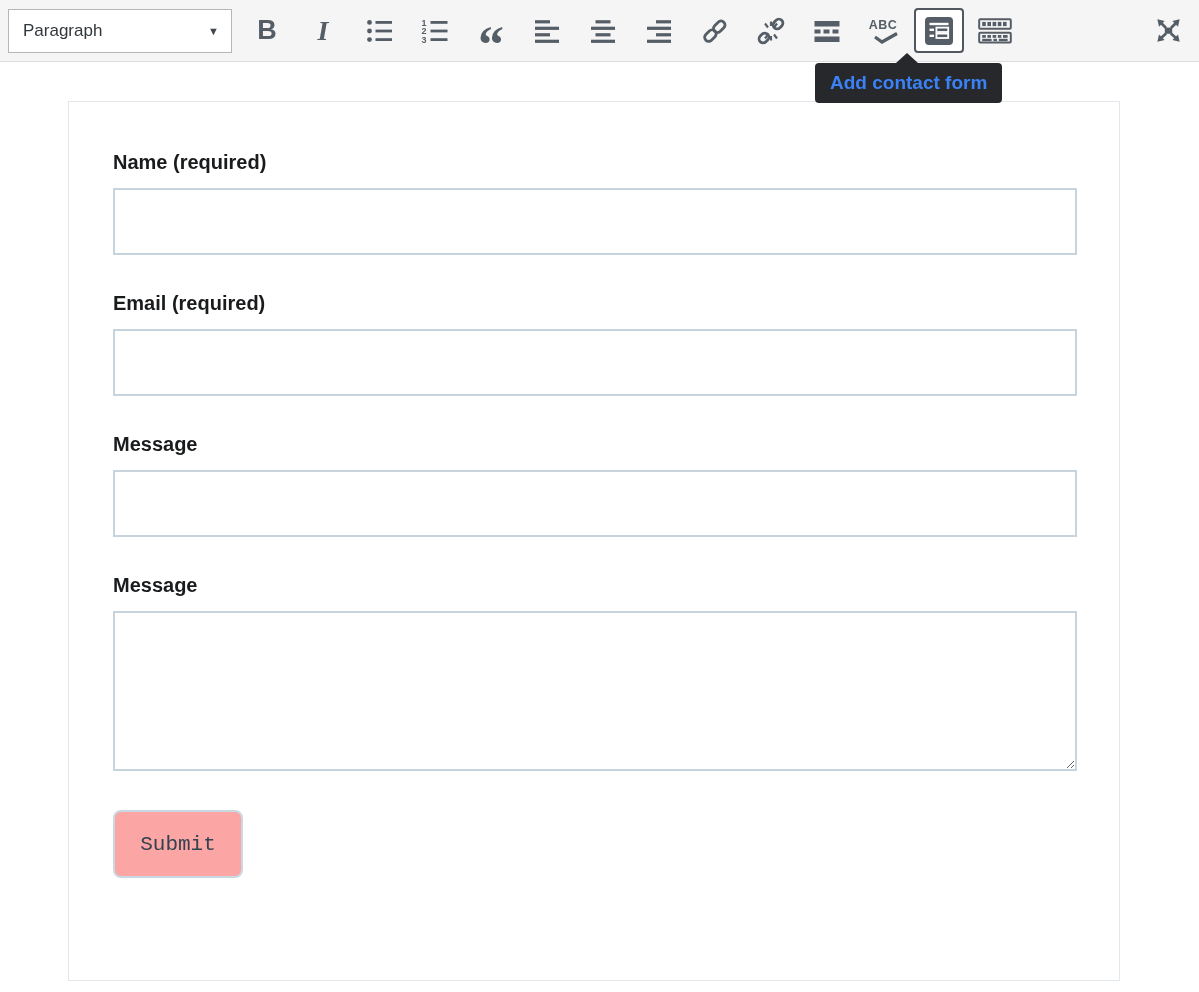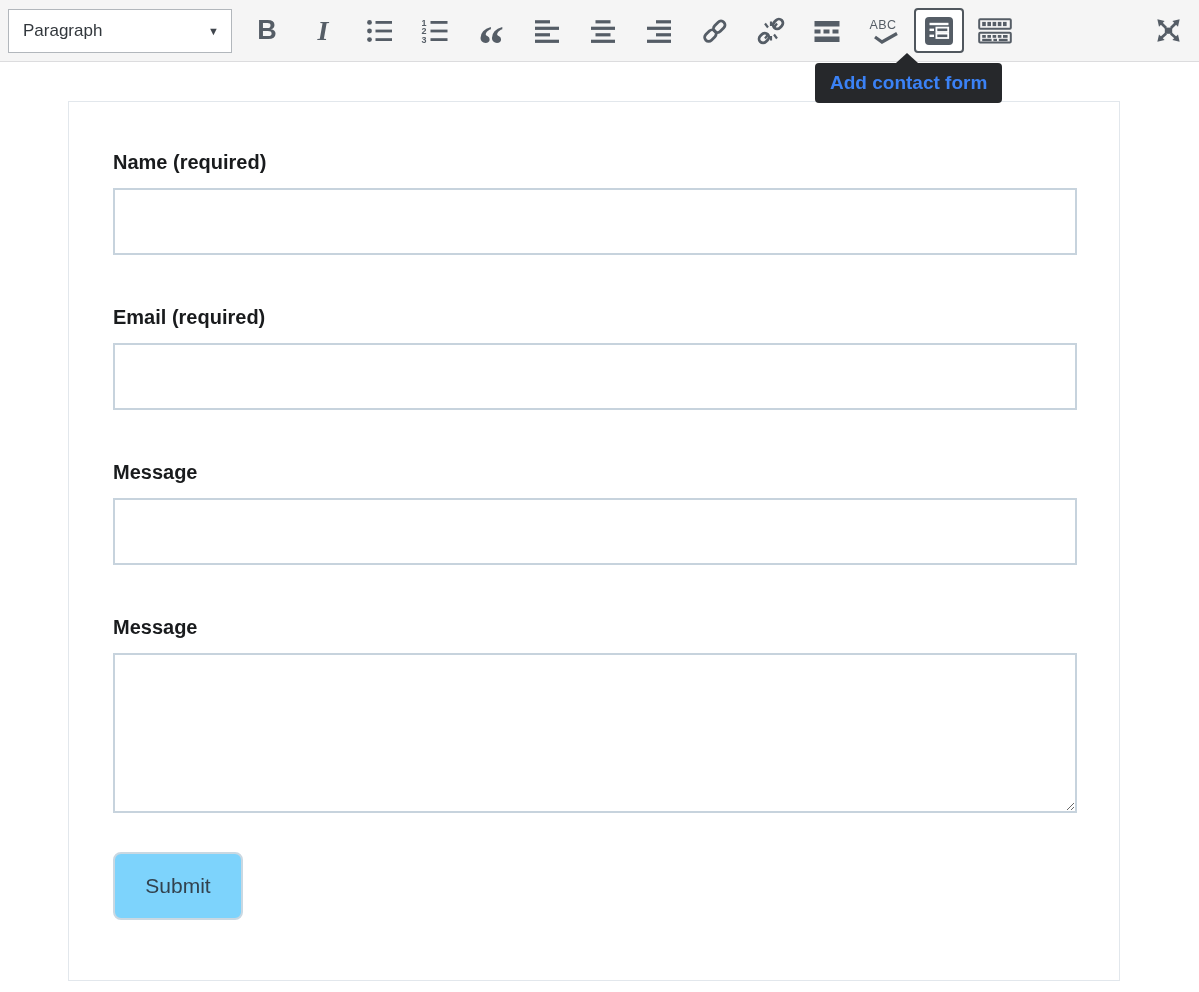--- a/index.html
+++ b/index.html
@@ -21,46 +21,46 @@
   .tb-btn svg { display:block; }
   .tb-btn.active { width:50px; height:45px; margin:0 3px; background:#fff;
     border:2px solid #50575e; border-radius:4px; }
   .tb-btn.fullscreen { margin-left:auto; margin-right:3px; }
   .glyph-b { font-weight:bold; font-size:27px; color:#555d66; }
   .glyph-i { font-family:"Liberation Serif","DejaVu Serif",serif; font-style:italic;
     font-weight:bold; font-size:28px; color:#555d66; }
   .glyph-q { font-family:"Liberation Serif","DejaVu Serif",serif; font-weight:bold;
     font-size:52px; line-height:1; color:#555d66; transform:translateY(14px); }
   .abc-wrap { display:flex; flex-direction:column; align-items:center; }
-  .abc-txt { font-size:12.5px; font-weight:normal; color:#555d66; letter-spacing:.5px; }
+  .abc-txt { font-size:12.5px; font-weight:bold; color:#555d66; letter-spacing:.5px; }
 
   
   .tooltip { position:absolute; top:63px; left:815px; height:40px; background:#26282b;
     color:#3b82f6; border-radius:4px; display:flex; align-items:center; padding:0 15px;
     font-size:19px; font-weight:bold; z-index:20; white-space:nowrap; }
   .tooltip::before { content:""; position:absolute; top:-10px; left:81px;
     border-left:11px solid transparent; border-right:11px solid transparent;
     border-bottom:10px solid #26282b; }
 
   
   .form-card { position:absolute; left:68px; top:101px; width:1052px; height:880px;
     background:#fff; border:1px solid #e2e7ec; padding:47px 44px; }
-  .field { margin-bottom:49px; }
+  .field { margin-bottom:35px; }
   .field-label { display:block; font-size:20px; font-weight:bold; color:#191b1d;
     line-height:26px; margin-bottom:13px; }
   .text-input { display:block; width:964px; height:67px; border:2px solid #c7d3dd;
     background:#fff; font-size:18px; color:#32373c; padding:0 14px; border-radius:0;
     outline:none; }
   .textarea { display:block; width:964px; height:160px; border:2px solid #c7d3dd;
     background:#fff; font-size:18px; color:#32373c; padding:10px 14px; border-radius:0;
     outline:none; font-family:inherit; }
   .field-message { margin-bottom:39px; }
-  .submit-btn { width:130px; height:68px; background:#7dd3fc; border:2px solid #c9d8e2;
+  .submit-btn { width:130px; height:68px; background:#fca5a5; border:2px solid #c9d8e2;
     border-radius:8px; font-size:21px; color:#32424e; cursor:pointer;
-    font-family:Liberation Sans, sans-serif; }
+    font-family:Liberation Mono, monospace; }
 </style>
 </head>
 <body>
 
 <div class="stage">
 
   <div class="toolbar">
 
     <div class="dropdown">
       <span class="dd-label">Paragraph</span>

